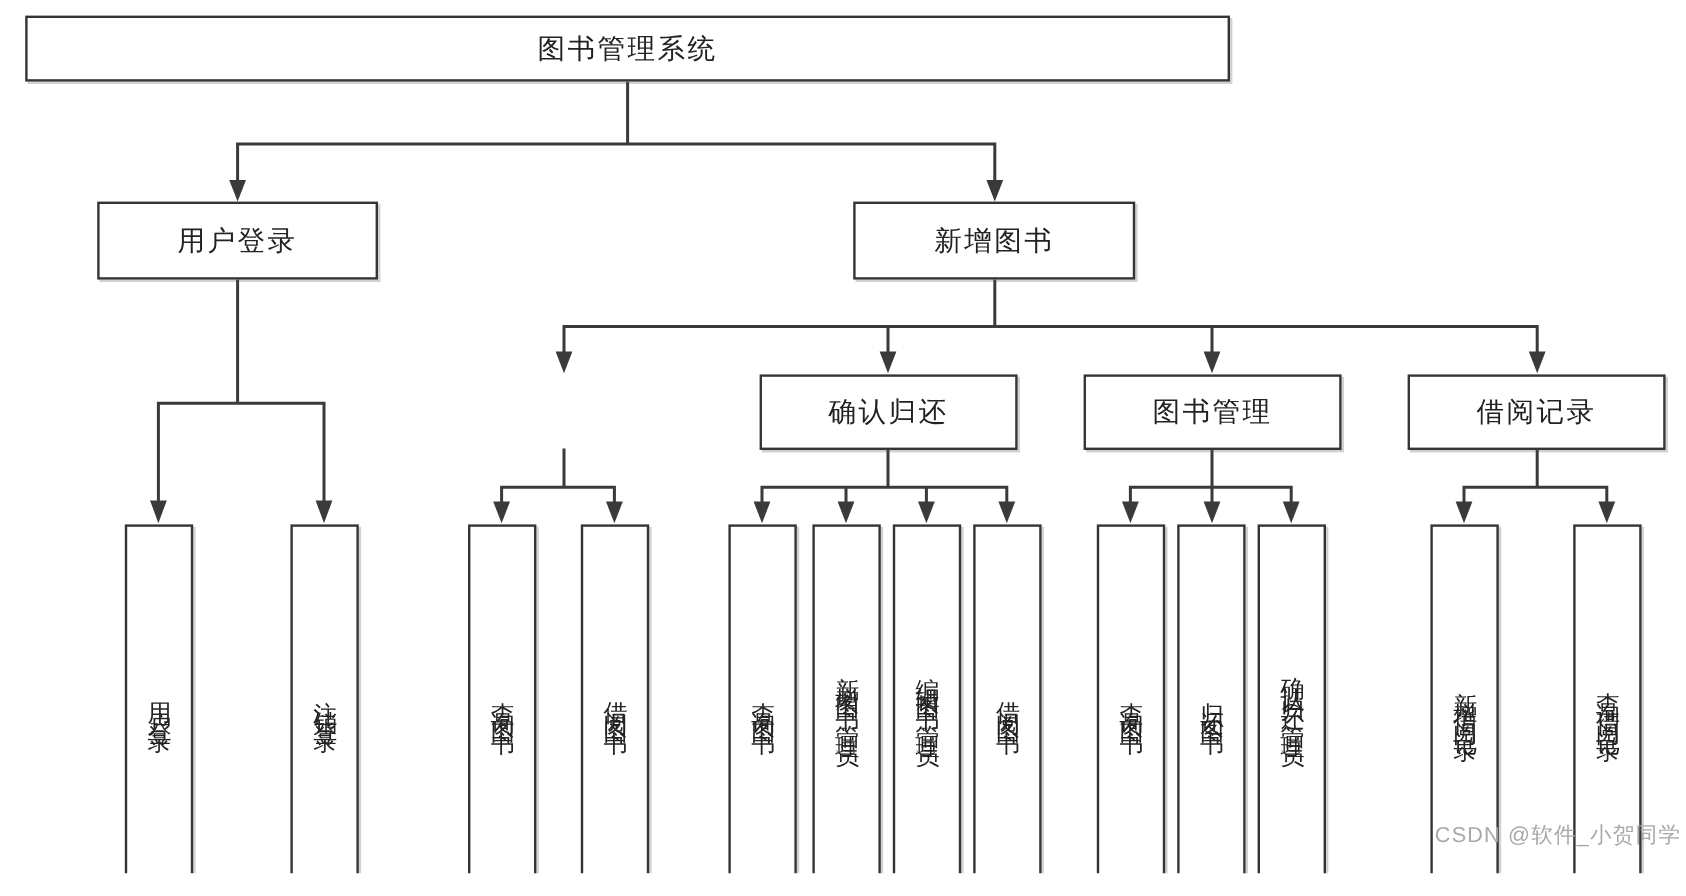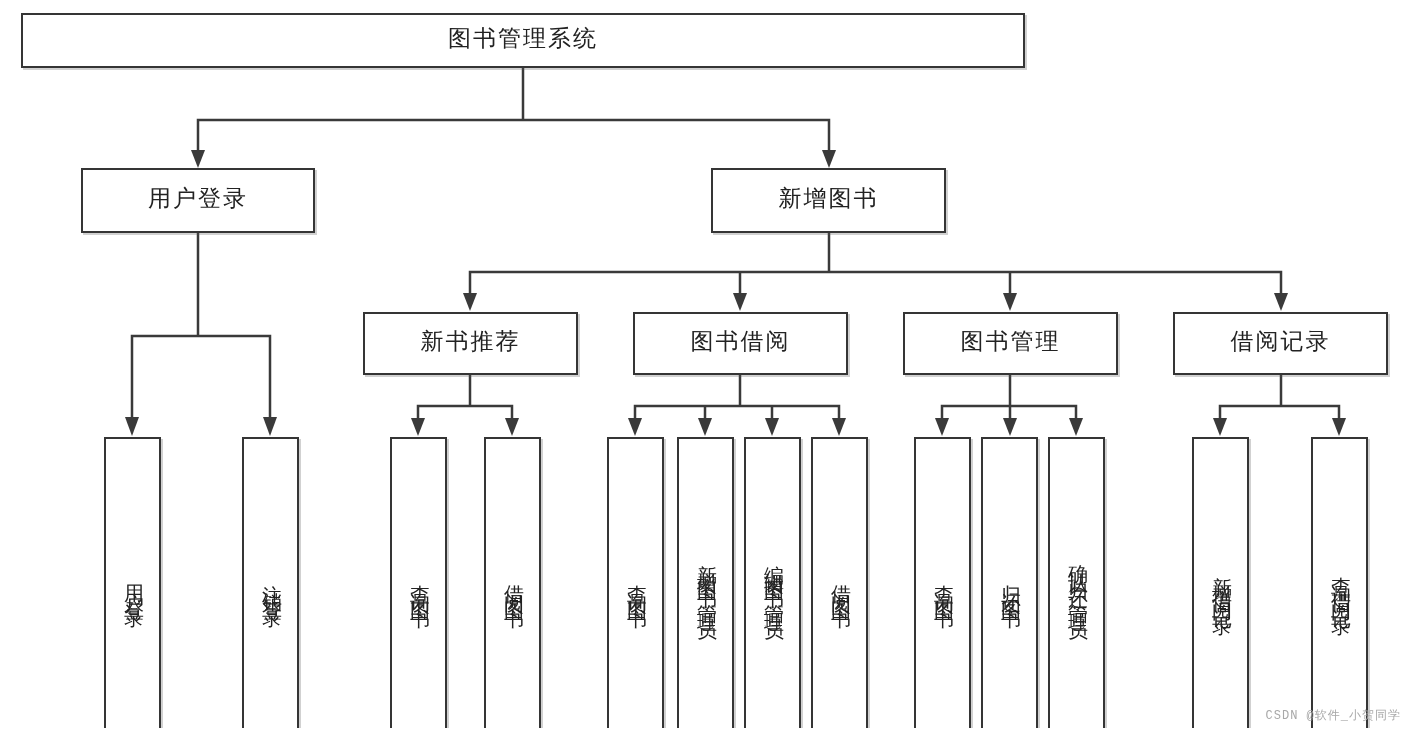--- a/index.html
+++ b/index.html
@@ -7,21 +7,21 @@
     --border:#353535;
     --text:#222222;
     --wm:#a8a8a8;
     --bg:#ffffff;
   }
   html,body{margin:0;padding:0;background:var(--bg);}
   .stage{
     position:relative;
     width:1405px;height:728px;
     background:var(--bg);
-    font-family:Liberation Mono, monospace;
+    font-family:Liberation Sans, sans-serif;
     overflow:hidden;
   }
   .connectors{
     position:absolute;left:0;top:0;width:1405px;height:747px;
     pointer-events:none;
   }
   .connectors path{stroke:var(--line);stroke-width:2.5;fill:none;stroke-linecap:square;}
   .connectors polygon{fill:var(--line);stroke:none;}
   .box{
     position:absolute;
@@ -42,22 +42,22 @@
   .leaf .v-label{
     writing-mode:vertical-lr;
     text-orientation:mixed;
     font-size:20px;
     letter-spacing:8px;
     line-height:1;
     color:var(--text);
   }
   .watermark{
     position:absolute;
-    right:4px;bottom:4px;
-    font-size:12px;
+    right:4px;bottom:20px;
+    font-size:18px;
     color:var(--wm);
     letter-spacing:1px;
     white-space:nowrap;
     z-index:5;
   }
 </style>
 </head>
 <body>
 
 <div class="stage">
@@ -116,25 +116,22 @@
     <span class="h-label">图书管理系统</span>
   </div>
 
   <div class="box" style="left:81px;top:168px;width:234px;height:65px">
     <span class="h-label">用户登录</span>
   </div>
   <div class="box" style="left:711px;top:168px;width:235px;height:65px">
     <span class="h-label">新增图书</span>
   </div>
 
-  <div class="box" style="left:363px;top:312px;width:215px;height:63px">
-    <span class="h-label">新书推荐</span>
-  </div>
   <div class="box" style="left:633px;top:312px;width:215px;height:63px">
-    <span class="h-label">图书借阅</span>
+    <span class="h-label">确认归还</span>
   </div>
   <div class="box" style="left:903px;top:312px;width:215px;height:63px">
     <span class="h-label">图书管理</span>
   </div>
   <div class="box" style="left:1173px;top:312px;width:215px;height:63px">
     <span class="h-label">借阅记录</span>
   </div>
 
   <div class="box leaf" style="left:104px;top:437px;width:57px;height:296px">
     <span class="v-label">用户登录</span>

